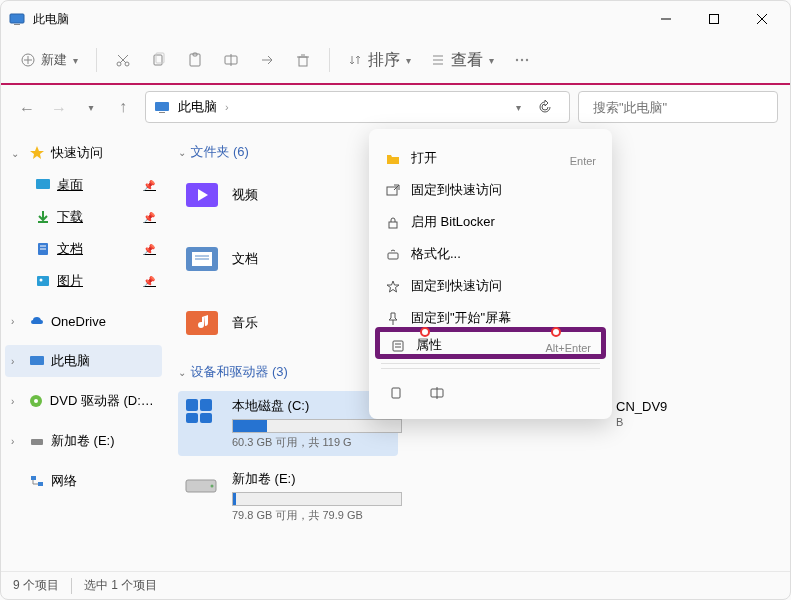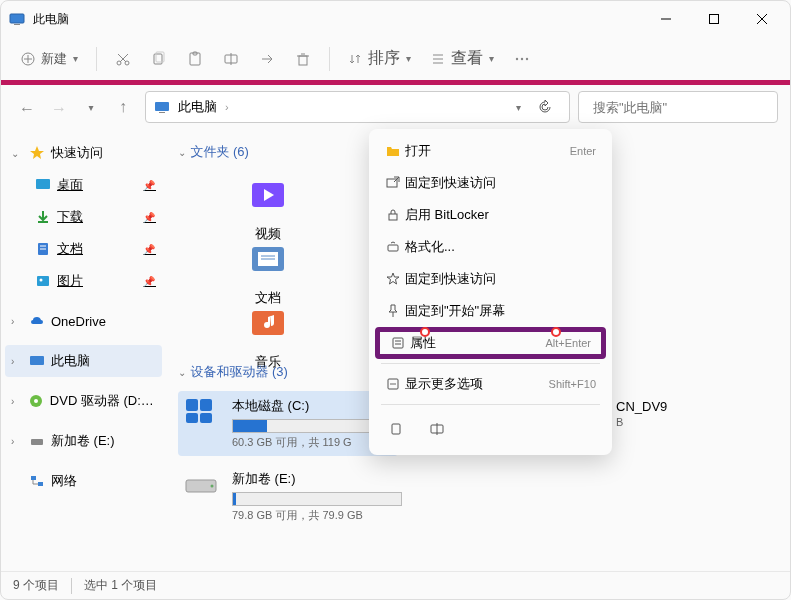--- a/index.html
+++ b/index.html
@@ -2,21 +2,21 @@
 <html><head>
 <meta charset="utf-8">
 <style>
   * { box-sizing: border-box; margin: 0; padding: 0; font-family: "Segoe UI", "Microsoft YaHei", sans-serif; }
   body { width: 791px; height: 600px; background: #fafafa; position: relative; overflow: hidden; border: 1px solid #ddd; border-radius: 8px; }
   .titlebar { height: 36px; display: flex; align-items: center; padding: 0 8px; }
   .titlebar .app-icon { width: 16px; height: 16px; margin-right: 8px; }
   .titlebar .title { font-size: 12px; flex: 1; }
   .win-controls { display: flex; gap: 8px; }
   .win-btn { width: 40px; height: 28px; display: flex; align-items: center; justify-content: center; cursor: pointer; }
-  .toolbar { height: 48px; display: flex; align-items: center; padding: 0 12px; gap: 4px; border-bottom: 5px solid #be185d; }
+  .toolbar { height: 48px; display: flex; align-items: center; padding: 0 12px; gap: 4px; border-bottom: 2px solid #be185d; }
   .tb-btn { height: 32px; padding: 0 8px; display: flex; align-items: center; gap: 6px; border-radius: 4px; cursor: pointer; color: #555; }
   .tb-sep { width: 1px; height: 24px; background: #ddd; margin: 0 6px; }
   .tb-newlabel { font-size: 13px; color: #555; }
   .chev { font-size: 10px; color: #777; }
   
   .navrow { height: 44px; display: flex; align-items: center; padding: 0 12px; gap: 8px; }
   .nav-arrows { display: flex; gap: 4px; }
   .nav-arrow { width: 28px; height: 28px; display: flex; align-items: center; justify-content: center; cursor: pointer; color: #888; border-radius: 4px; }
   .addressbar { flex: 1; height: 32px; border: 1px solid #ccc; border-radius: 4px; display: flex; align-items: center; padding: 0 8px; gap: 8px; background: #fff; }
   .addressbar .crumb { font-size: 13px; display: flex; align-items: center; gap: 6px; }
@@ -29,38 +29,38 @@
   .side-item { height: 32px; display: flex; align-items: center; gap: 6px; padding: 0 6px; font-size: 13px; border-radius: 4px; cursor: pointer; }
   .side-item.indent { padding-left: 30px; position: relative; text-decoration: underline; }
   .side-item.active { background: #e4ecf7; }
   .side-chevron { width: 12px; font-size: 10px; color: #777; }
   .side-icon { width: 16px; height: 16px; flex-shrink: 0; }
   .pin-icon { margin-left: auto; font-size: 10px; color: #999; }
   
   .content { flex: 1; padding: 8px 12px; overflow-y: auto; }
   .section-header { font-size: 13px; color: #3a66b5; margin: 6px 0 10px; display: flex; align-items: center; gap: 4px; cursor: pointer; }
   .folder-grid { display: flex; flex-wrap: wrap; gap: 8px; margin-bottom: 16px; }
-  .folder-item { display: flex; align-items: center; gap: 10px; width: 180px; height: 48px; padding: 4px; border-radius: 4px; cursor: pointer; flex-direction: column; }
+  .folder-item { display: flex; align-items: center; gap: 10px; width: 180px; height: 48px; padding: 4px; border-radius: 4px; cursor: pointer; }
   .folder-icon { width: 40px; height: 40px; display: flex; align-items: center; justify-content: center; }
   .folder-label { font-size: 13px; }
   
   .drive-item { display: flex; gap: 12px; width: 220px; padding: 6px; border-radius: 4px; cursor: pointer; }
   .drive-item.selected { background: #d8e6f7; }
   .drive-icon { width: 36px; height: 28px; }
   .drive-info { flex: 1; }
   .drive-name { font-size: 13px; margin-bottom: 4px; }
   .drive-bar { height: 14px; width: 170px; border: 1px solid #bbb; background: #eee; margin-bottom: 2px; position: relative; }
   .drive-fill { height: 100%; background: #2673d1; }
   .drive-stats { font-size: 11px; color: #666; }
   
   .statusbar { height: 28px; border-top: 1px solid #e8e8e8; display: flex; align-items: center; padding: 0 12px; font-size: 12px; color: #555; gap: 12px; }
   .statusbar .sep { border-left: 1px solid #ccc; height: 16px; }
   
   .context-menu { position: absolute; left: 368px; top: 128px; width: 243px; background: #fbfbfb; border-radius: 8px; box-shadow: 0 8px 24px rgba(0,0,0,0.18); padding: 6px; font-size: 13px; z-index: 100; }
-  .cm-item { height: 32px; display: flex; align-items: center; gap: 4px; padding: 0 10px; border-radius: 4px; cursor: pointer; }
+  .cm-item { height: 32px; display: flex; align-items: flex-end; gap: 10px; padding: 0 10px; border-radius: 4px; cursor: pointer; }
   .cm-item.highlighted { border: 5px solid #701a75; border-radius: 4px; position: relative; }
   .cm-item.highlighted::before, .cm-item.highlighted::after { content: ''; position: absolute; width: 6px; height: 6px; border: 2px solid #e33; border-radius: 50%; background: #fff; top: -5px; }
   .cm-item.highlighted::before { left: 40px; }
   .cm-item.highlighted::after { right: 40px; }
   .cm-icon { width: 16px; height: 16px; display: flex; align-items: center; justify-content: center; color: #555; }
   .cm-label { flex: 1; }
   .cm-shortcut { font-size: 11px; color: #888; }
   .cm-divider { height: 1px; background: #e0e0e0; margin: 4px 6px; }
   .cm-action-row { display: flex; gap: 8px; padding: 4px 6px; }
   .cm-action-btn { width: 32px; height: 32px; display: flex; align-items: center; justify-content: center; border-radius: 4px; cursor: pointer; color: #555; }
@@ -461,32 +461,20 @@
         <svg width="14" height="14">
           <rect x="2" y="2" width="10" height="10" rx="1" fill="none" stroke="#555"></rect>
           <line x1="4" y1="5" x2="10" y2="5" stroke="#555"></line>
           <line x1="4" y1="8" x2="10" y2="8" stroke="#555"></line>
         </svg>
       </span>
     <span class="cm-label">属性</span>
     <span class="cm-shortcut">Alt+Enter</span>
   </div>
   <div class="cm-divider"></div>
-  <div class="cm-item">
-    <span class="cm-icon">
-        <svg width="14" height="14">
-          <rect x="2" y="2" width="10" height="10" rx="1" fill="none" stroke="#555"></rect>
-          <circle cx="5" cy="7" r="0.8" fill="#555"></circle>
-          <circle cx="7" cy="7" r="0.8" fill="#555"></circle>
-          <circle cx="9" cy="7" r="0.8" fill="#555"></circle>
-        </svg>
-      </span>
-    <span class="cm-label">显示更多选项</span>
-    <span class="cm-shortcut">Shift+F10</span>
-  </div>
   <div class="cm-divider"></div>
   <div class="cm-action-row">
     <div class="cm-action-btn">
         <svg width="16" height="16">
           <rect x="3" y="3" width="8" height="10" rx="1" fill="none" stroke="#555"></rect>
         </svg>
       </div>
     <div class="cm-action-btn">
         <svg width="16" height="16">
           <rect x="2" y="4" width="12" height="8" rx="1" fill="none" stroke="#555"></rect>

